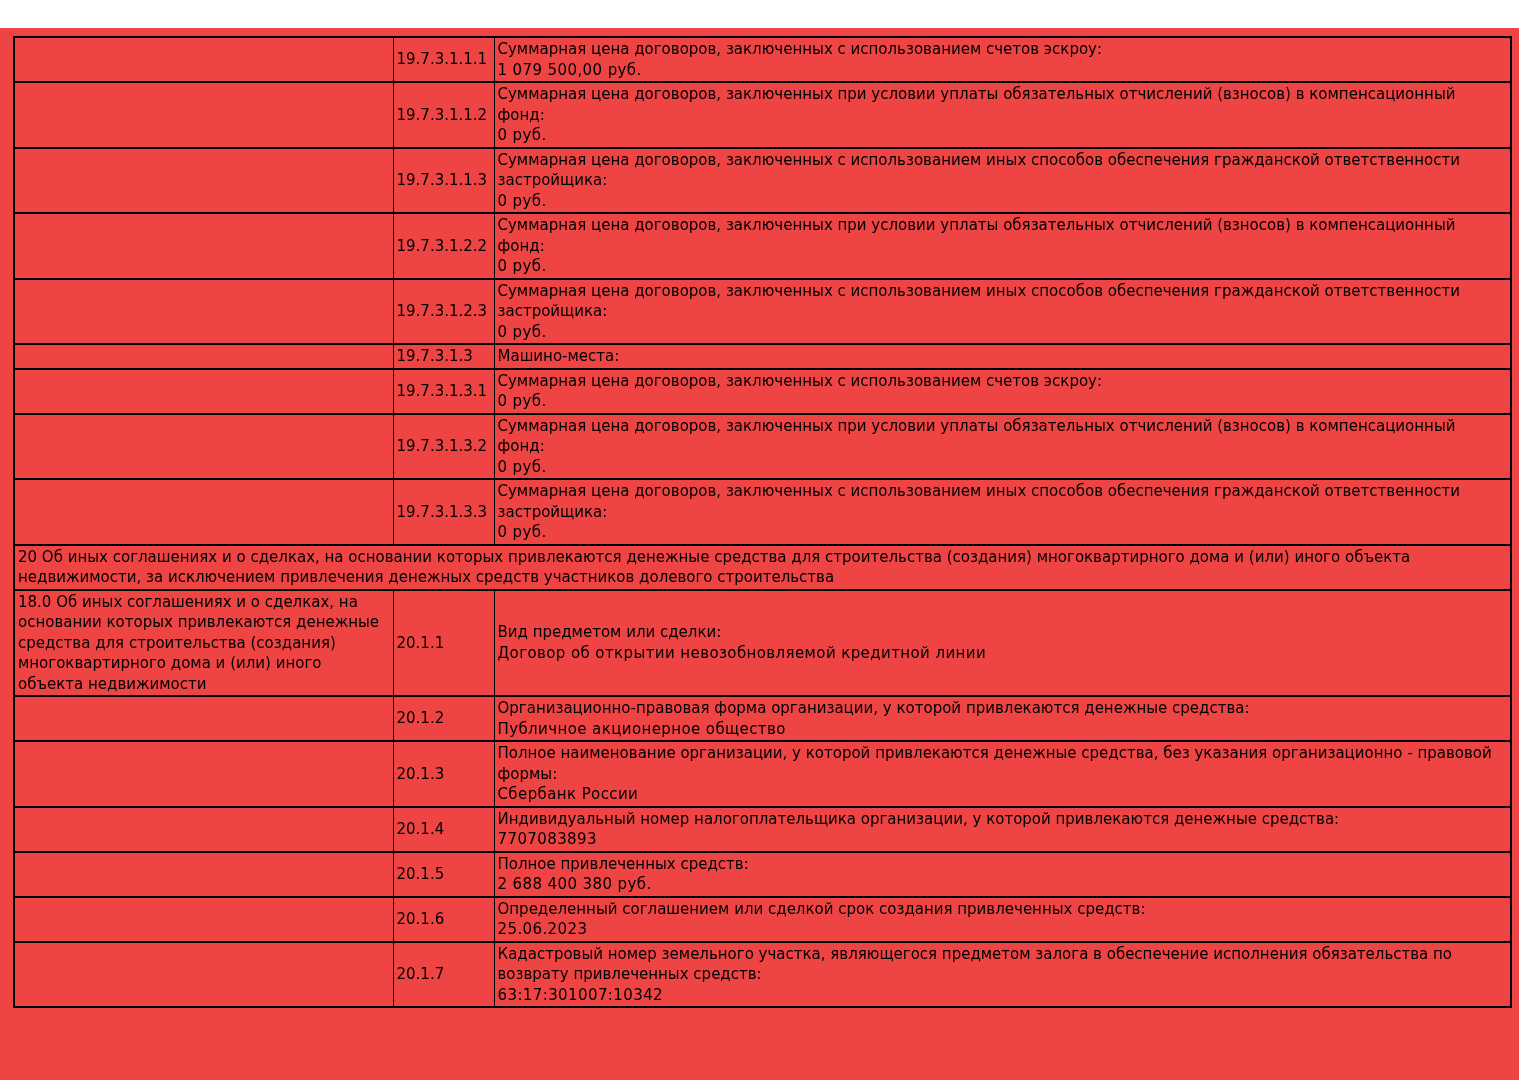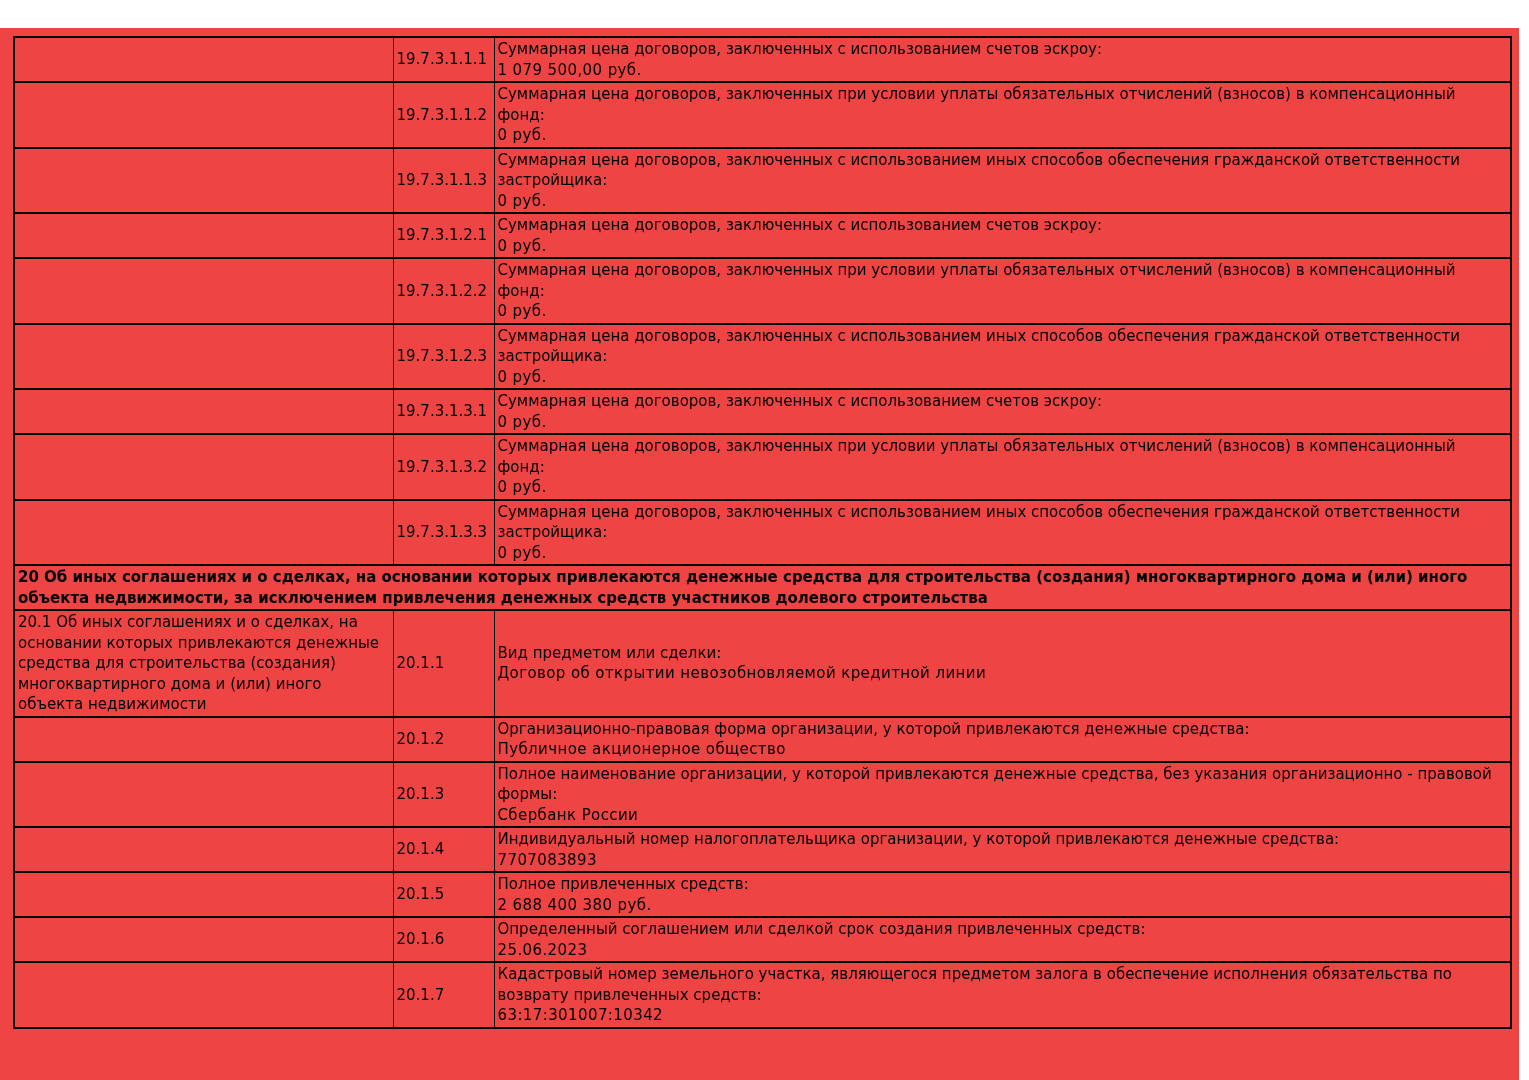--- a/index.html
+++ b/index.html
@@ -40,21 +40,21 @@
     padding-left: 2px;
     padding-right: 0;
     white-space: nowrap;
     overflow: hidden;
   }
   .val {
     font-weight: normal;
     letter-spacing: 0.4px;
   }
   td.section-cell {
-    font-weight: bold;
+    font-weight: normal;
   }
 </style>
 </head>
 <body>
 
 <div class="page">
   <table class="decl">
     <colgroup>
       <col style="width: 379px;">
       <col style="width: 101px;">
@@ -80,40 +80,39 @@
         <tr>
           <td class="left-cell"></td>
           <td class="code-cell">19.7.3.1.1.3</td>
           <td class="text-cell">
             <div class="lbl">Суммарная цена договоров, заключенных с использованием иных способов обеспечения гражданской ответственности застройщика:</div>
             <div class="val">0 руб.</div>
           </td>
         </tr>
         <tr>
           <td class="left-cell"></td>
-          <td class="code-cell">19.7.3.1.2.1</td>
-          <td class="text-cell">
-            <div class="lbl">Суммарная цена договоров, заключенных с использованием счетов эскроу:</div>
-            <div class="val">0 руб.</div>
-          </td>
-        </tr>
-        <tr>
-          <td class="left-cell"></td>
           <td class="code-cell">19.7.3.1.2.2</td>
           <td class="text-cell">
             <div class="lbl">Суммарная цена договоров, заключенных при условии уплаты обязательных отчислений (взносов) в компенсационный фонд:</div>
             <div class="val">0 руб.</div>
           </td>
         </tr>
         <tr>
           <td class="left-cell"></td>
           <td class="code-cell">19.7.3.1.2.3</td>
           <td class="text-cell">
             <div class="lbl">Суммарная цена договоров, заключенных с использованием иных способов обеспечения гражданской ответственности застройщика:</div>
             <div class="val">0 руб.</div>
+          </td>
+        </tr>
+        <tr>
+          <td class="left-cell"></td>
+          <td class="code-cell">19.7.3.1.3</td>
+          <td class="text-cell">
+            <div class="lbl">Машино-места:</div>
           </td>
         </tr>
         <tr>
           <td class="left-cell"></td>
           <td class="code-cell">19.7.3.1.3.1</td>
           <td class="text-cell">
             <div class="lbl">Суммарная цена договоров, заключенных с использованием счетов эскроу:</div>
             <div class="val">0 руб.</div>
           </td>
         </tr>
@@ -130,21 +129,21 @@
           <td class="code-cell">19.7.3.1.3.3</td>
           <td class="text-cell">
             <div class="lbl">Суммарная цена договоров, заключенных с использованием иных способов обеспечения гражданской ответственности застройщика:</div>
             <div class="val">0 руб.</div>
           </td>
         </tr>
         <tr>
           <td colspan="3" class="section-cell">20 Об иных соглашениях и о сделках, на основании которых привлекаются денежные средства для строительства (создания) многоквартирного дома и (или) иного объекта недвижимости, за исключением привлечения денежных средств участников долевого строительства</td>
         </tr>
         <tr>
-          <td class="left-cell">20.1 Об иных соглашениях и о сделках, на основании которых привлекаются денежные средства для строительства (создания) многоквартирного дома и (или) иного объекта недвижимости</td>
+          <td class="left-cell">18.0 Об иных соглашениях и о сделках, на основании которых привлекаются денежные средства для строительства (создания) многоквартирного дома и (или) иного объекта недвижимости</td>
           <td class="code-cell">20.1.1</td>
           <td class="text-cell">
             <div class="lbl">Вид предметом или сделки:</div>
             <div class="val">Договор об открытии невозобновляемой кредитной линии</div>
           </td>
         </tr>
         <tr>
           <td class="left-cell"></td>
           <td class="code-cell">20.1.2</td>
           <td class="text-cell">

